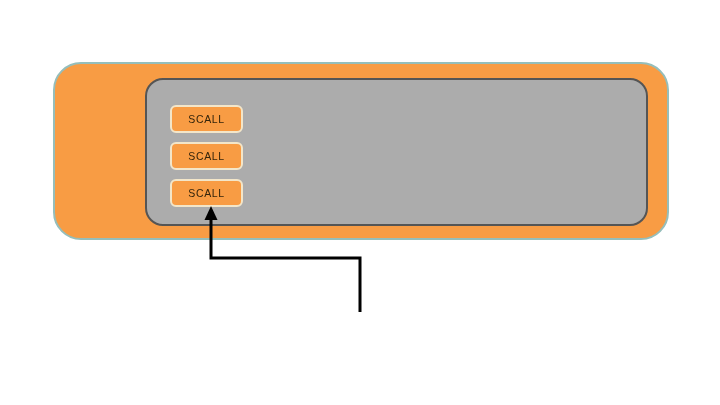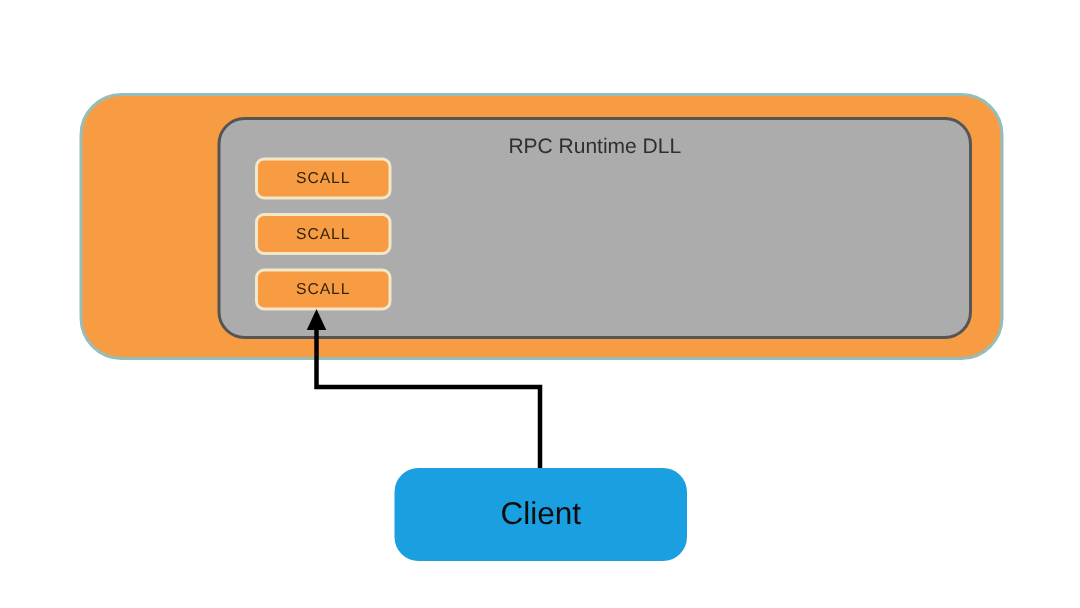--- a/index.html
+++ b/index.html
@@ -54,21 +54,21 @@
     right: 0;
     top: 9px;
     text-align: center;
     font-size: 14px;
     color: #2F2F2F;
   }
   
   .scall {
     position: absolute;
     left: 23px;
-    width: 91px;
+    width: 73px;
     height: 28px;
     background: #F89C44;
     border: 2px solid #F3E6C9;
     border-radius: 6px;
     box-sizing: border-box;
     display: flex;
     align-items: center;
     justify-content: center;
     font-size: 10.5px;
     letter-spacing: 0.6px;
@@ -103,38 +103,34 @@
   }
 </style>
 </head>
 <body>
 
 <div class="canvas">
 
   <div class="server-box">
 
     <div class="rpc-box">
-      <div class="rpc-title">RPC Runtime DLL</div>
 
       <div class="scall scall-1">
         <span>SCALL</span>
       </div>
 
       <div class="scall scall-2">
         <span>SCALL</span>
       </div>
 
       <div class="scall scall-3">
         <span>SCALL</span>
       </div>
     </div>
   </div>
 
   <svg class="arrow-overlay" viewBox="0 0 720 405" xmlns="http://www.w3.org/2000/svg">
     <polyline points="360,312 360,258 211,258 211,216" fill="none" stroke="#000000" stroke-width="3"></polyline>
     <path d="M 211 206 L 217.5 220 L 204.5 220 Z" fill="#000000"></path>
   </svg>
 
-  <div class="client-box">
-    <span>Client</span>
-  </div>
 
 </div>
 
 </body></html>

